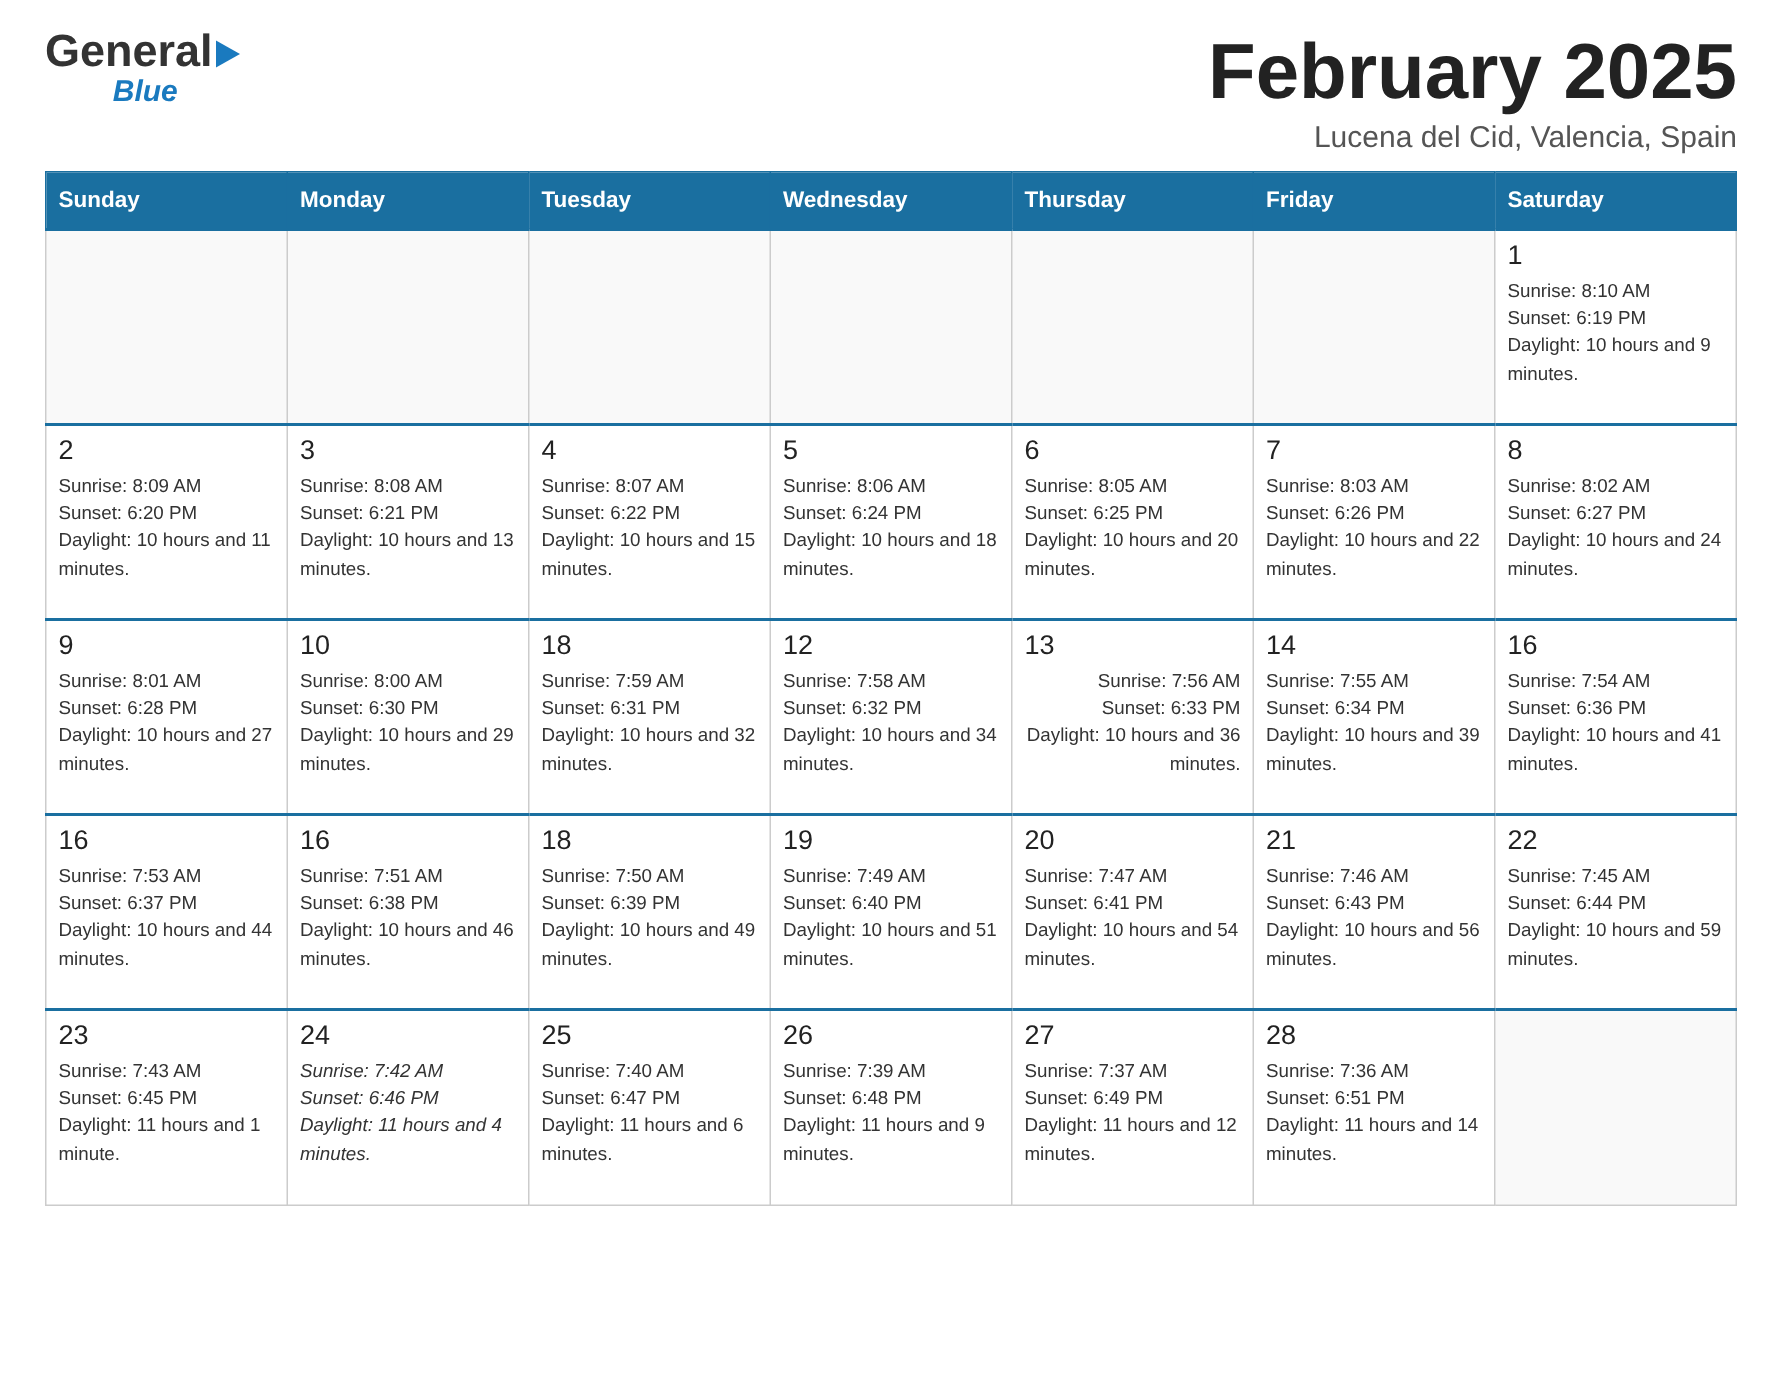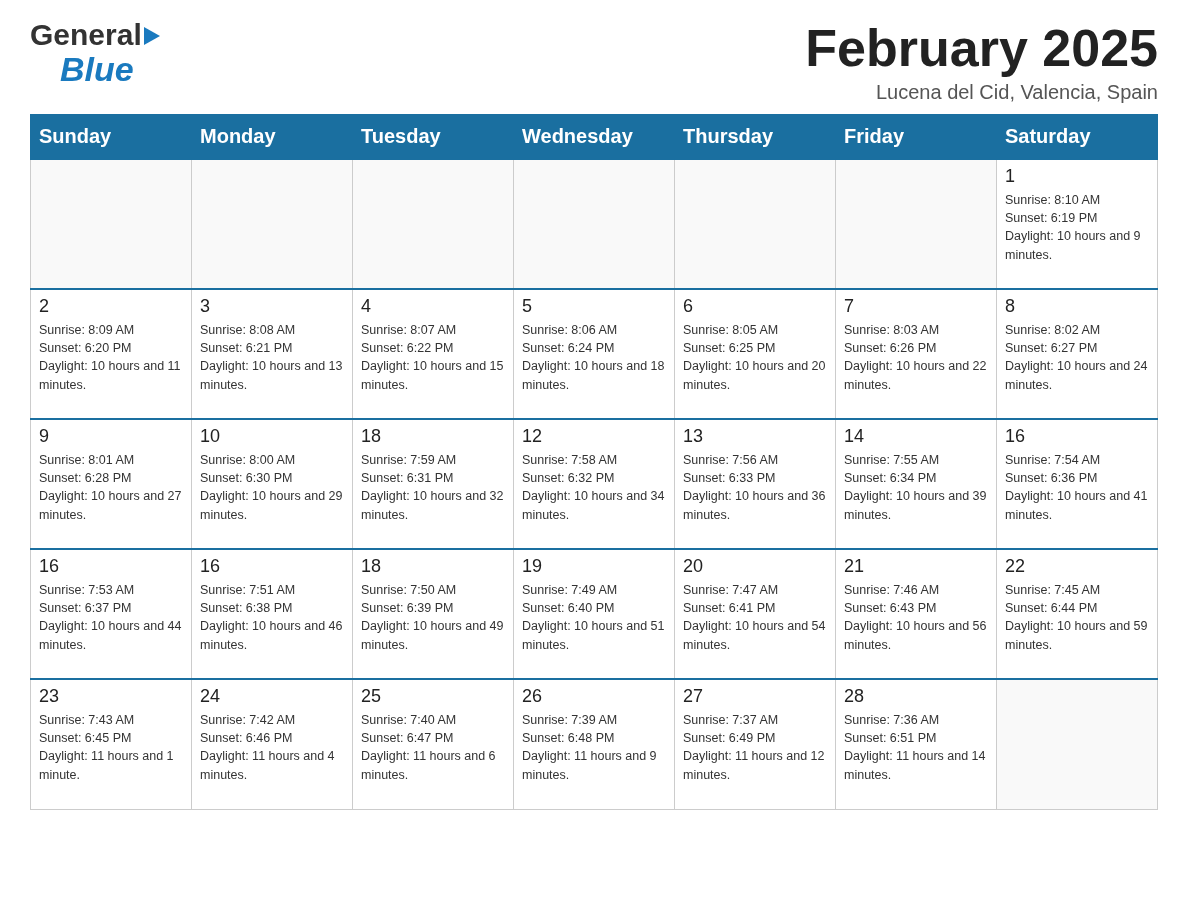--- a/index.html
+++ b/index.html
@@ -35,21 +35,21 @@
     }
     .calendar {
       width: 100%;
       border-collapse: collapse;
       margin-top: 10px;
     }
     .calendar th {
       background: #1a6fa0;
       color: #fff;
       padding: 10px 8px;
-      font-size: 20px;
+      font-size: 15px;
       font-weight: bold;
       text-align: left;
       border: 1px solid #1a6fa0;
     }
     .calendar td {
       border: 1px solid #ccc;
       vertical-align: top;
       padding: 6px 8px;
       width: 14.28%;
       min-height: 110px;
@@ -80,21 +80,21 @@
 </head>
 <body>
 
 <div class="header">
   <div class="logo">
     <div style="display:flex; align-items:center; line-height:1;">
       <span style="font-size:30px; font-weight:bold; color:#333;">General</span>
       <span style="display:inline-block; width:0; height:0; border-left:16px solid #1a7abf; border-top:9px solid transparent; border-bottom:9px solid transparent; margin: 0 2px; position:relative; top:1px;"></span>
     </div>
     <div style="margin-top:0px; margin-left:2px;">
-      <span style="font-size:34px; color:#1a7abf; font-style:italic; font-weight:bold;">Blue</span>
+      <span style="font-size:20px; color:#1a7abf; font-style:italic; font-weight:bold;">Blue</span>
     </div>
   </div>
   <div class="title-block">
     <div class="month-title">February 2025</div>
     <div class="location">Lucena del Cid, Valencia, Spain</div>
   </div>
 </div>
 
 <table class="calendar">
   <thead>
@@ -187,21 +187,21 @@
 Daylight: 10 hours and 32 minutes.</div>
         </td>
         <td>
           <span class="day-number">12</span>
           <div class="day-info" style="white-space: pre-line;">Sunrise: 7:58 AM
 Sunset: 6:32 PM
 Daylight: 10 hours and 34 minutes.</div>
         </td>
         <td>
           <span class="day-number">13</span>
-          <div class="day-info" style="white-space: pre-line;">Sunrise: 7:56 AM
+          <div class="day-info" style="white-space: pre-line; text-align: right;">Sunrise: 7:56 AM
 Sunset: 6:33 PM
 Daylight: 10 hours and 36 minutes.</div>
         </td>
         <td>
           <span class="day-number">14</span>
           <div class="day-info" style="white-space: pre-line;">Sunrise: 7:55 AM
 Sunset: 6:34 PM
 Daylight: 10 hours and 39 minutes.</div>
         </td>
         <td>
@@ -257,21 +257,21 @@
       </tr>
       <tr>
         <td>
           <span class="day-number">23</span>
           <div class="day-info" style="white-space: pre-line;">Sunrise: 7:43 AM
 Sunset: 6:45 PM
 Daylight: 11 hours and 1 minute.</div>
         </td>
         <td>
           <span class="day-number">24</span>
-          <div class="day-info" style="white-space: pre-line;">Sunrise: 7:42 AM
+          <div class="day-info" style="white-space: pre-line; font-style: italic;">Sunrise: 7:42 AM
 Sunset: 6:46 PM
 Daylight: 11 hours and 4 minutes.</div>
         </td>
         <td>
           <span class="day-number">25</span>
           <div class="day-info" style="white-space: pre-line;">Sunrise: 7:40 AM
 Sunset: 6:47 PM
 Daylight: 11 hours and 6 minutes.</div>
         </td>
         <td>

